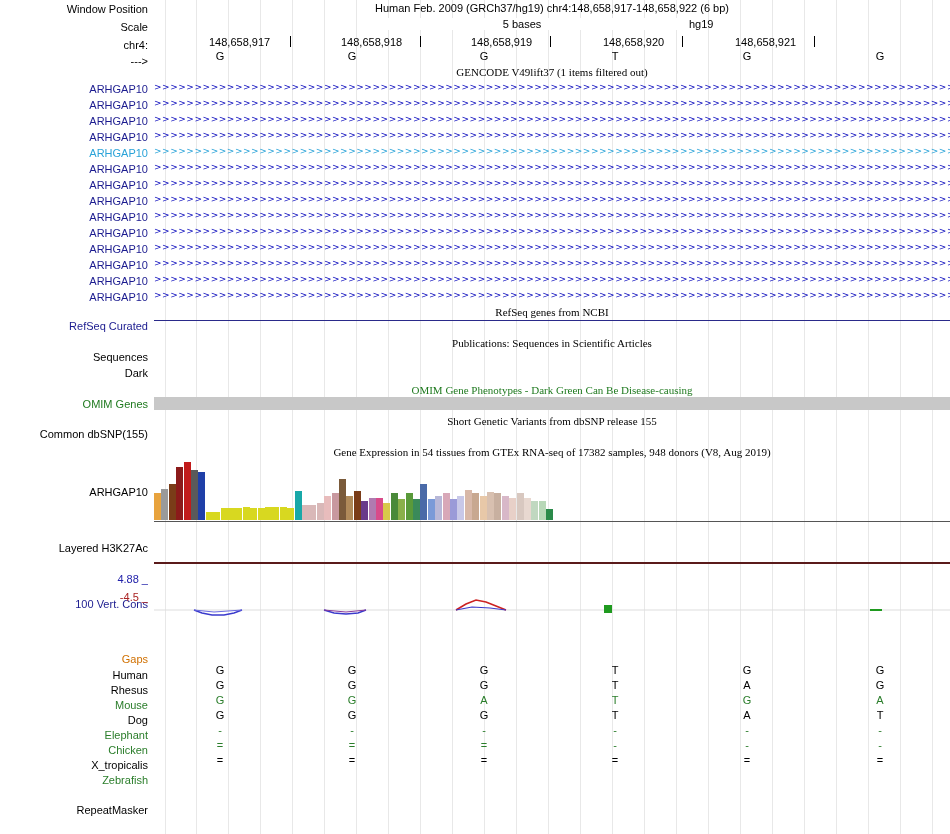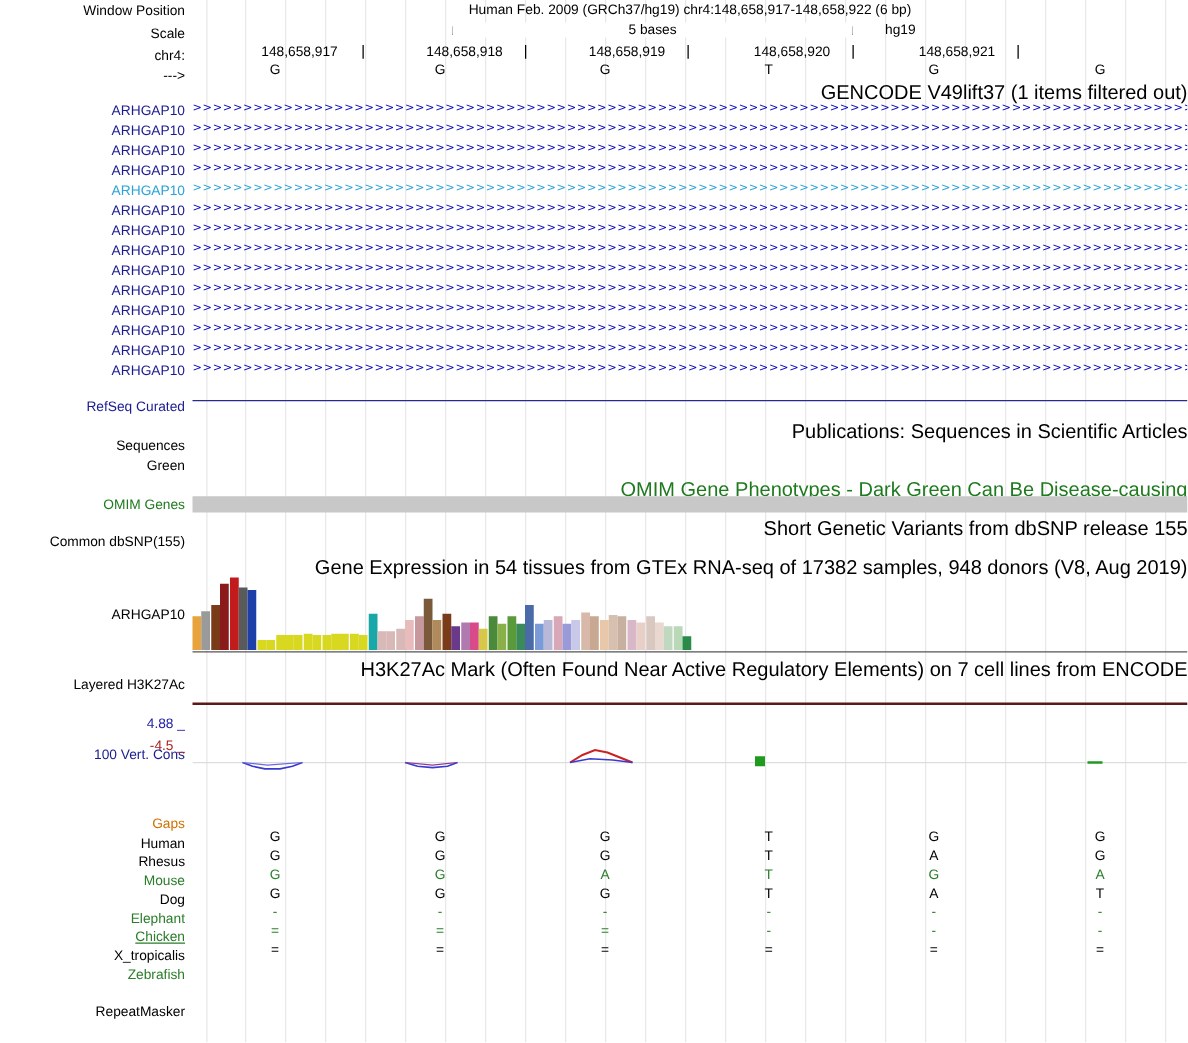--- a/index.html
+++ b/index.html
@@ -70,21 +70,21 @@
 
   
   .greybar { position: absolute; left: 0; width: 796px; background: #c8c8c8; }
 
   
   .gtex { position: absolute; }
   .gtex b { position: absolute; bottom: 0; width: 7px; display: block; }
 
   .basecol { position: absolute; font-size: 11px; line-height: 12px; text-align: center; width: 30px; }
 
-  .title { position: absolute; width: 796px; text-align: right; font-size: 16px; }
+  .title { position: absolute; width: 796px; text-align: center; font-size: 11px; font-family: Liberation Serif, serif; }
 </style>
 </head>
 <body>
 
 <div id="page">
 
   <div class="labelcol">
     <div class="lbl" style="top:3px;right:6px;text-align:center;">Window Position</div>
     <div class="lbl" style="top:21px;right:6px;">Scale</div>
     <div class="lbl" style="top:39px;right:6px;">chr4:</div>
@@ -100,36 +100,36 @@
     <div class="lbl genelabel" style="top:195px;right:6px;">ARHGAP10</div>
     <div class="lbl genelabel" style="top:211px;right:6px;">ARHGAP10</div>
     <div class="lbl genelabel" style="top:227px;right:6px;">ARHGAP10</div>
     <div class="lbl genelabel" style="top:243px;right:6px;">ARHGAP10</div>
     <div class="lbl genelabel" style="top:259px;right:6px;">ARHGAP10</div>
     <div class="lbl genelabel" style="top:275px;right:6px;">ARHGAP10</div>
     <div class="lbl genelabel" style="top:291px;right:6px;">ARHGAP10</div>
 
     <div class="lbl" style="top:320px;right:6px;color:#1b1b8f;">RefSeq Curated</div>
     <div class="lbl" style="top:351px;right:6px;">Sequences</div>
-    <div class="lbl" style="top:367px;right:6px;">Green</div>
+    <div class="lbl" style="top:367px;right:6px;">Dark</div>
     <div class="lbl" style="top:398px;right:6px;color:#1f7a1f;">OMIM Genes</div>
     <div class="lbl" style="top:428px;right:6px;">Common dbSNP(155)</div>
     <div class="lbl" style="top:486px;right:6px;">ARHGAP10</div>
     <div class="lbl" style="top:542px;right:6px;">Layered H3K27Ac</div>
     <div class="lbl" style="top:573px;right:6px;color:#2222aa;">4.88 _</div>
     <div class="lbl" style="top:598px;right:6px;color:#1b1b8f;">100 Vert. Cons</div>
     <div class="lbl" style="top:591px;right:6px;color:#aa2222;">-4.5 _</div>
     <div class="lbl" style="top:653px;right:6px;color:#d07000;">Gaps</div>
 
     <div class="lbl" style="top:669px;right:6px;">Human</div>
     <div class="lbl" style="top:684px;right:6px;">Rhesus</div>
     <div class="lbl" style="top:699px;right:6px;color:#2a7d2a;">Mouse</div>
     <div class="lbl" style="top:714px;right:6px;">Dog</div>
     <div class="lbl" style="top:729px;right:6px;color:#2a7d2a;">Elephant</div>
-    <div class="lbl" style="top:744px;right:6px;color:#2a7d2a;text-decoration:underline;">Chicken</div>
+    <div class="lbl" style="top:744px;right:6px;color:#2a7d2a;">Chicken</div>
     <div class="lbl" style="top:759px;right:6px;">X_tropicalis</div>
     <div class="lbl" style="top:774px;right:6px;color:#2a7d2a;">Zebrafish</div>
 
     <div class="lbl" style="top:804px;right:6px;">RepeatMasker</div>
   </div>
 
   <div class="trackarea">
 
     <div class="gridlines">
       <i style="left:11px"></i>
@@ -158,21 +158,21 @@
         <i style="left:746px"></i>
       <i style="left:778px"></i>
     </div>
 
     <div class="ctext" style="left:0;top:2px;width:796px;">Human Feb. 2009 (GRCh37/hg19)   chr4:148,658,917-148,658,922 (6 bp)</div>
 
     <div class="scalebar" style="left:208px;top:27px;width:320px;"></div>
     <div class="scaletick" style="left:208px;top:21px;"></div>
     <div class="scaletick" style="left:527px;top:21px;"></div>
     <div class="ctext" style="left:208px;top:18px;width:320px;background:#fff;">5 bases</div>
-    <div class="poslabel" style="left:535px;top:18px;margin-left:19px;">hg19</div>
+    <div class="poslabel" style="left:535px;top:18px;">hg19</div>
 
     <div class="poslabel" style="left:55px;top:36px;">148,658,917</div>
     <div class="postick" style="left:136px;top:36px;"></div>
     <div class="poslabel" style="left:187px;top:36px;">148,658,918</div>
     <div class="postick" style="left:266px;top:36px;"></div>
     <div class="poslabel" style="left:317px;top:36px;">148,658,919</div>
     <div class="postick" style="left:396px;top:36px;"></div>
     <div class="poslabel" style="left:449px;top:36px;">148,658,920</div>
     <div class="postick" style="left:528px;top:36px;"></div>
     <div class="poslabel" style="left:581px;top:36px;">148,658,921</div>
@@ -223,20 +223,21 @@
     <div class="generow" style="top:258px;">
         <div class="genearrows">&gt;&gt;&gt;&gt;&gt;&gt;&gt;&gt;&gt;&gt;&gt;&gt;&gt;&gt;&gt;&gt;&gt;&gt;&gt;&gt;&gt;&gt;&gt;&gt;&gt;&gt;&gt;&gt;&gt;&gt;&gt;&gt;&gt;&gt;&gt;&gt;&gt;&gt;&gt;&gt;&gt;&gt;&gt;&gt;&gt;&gt;&gt;&gt;&gt;&gt;&gt;&gt;&gt;&gt;&gt;&gt;&gt;&gt;&gt;&gt;&gt;&gt;&gt;&gt;&gt;&gt;&gt;&gt;&gt;&gt;&gt;&gt;&gt;&gt;&gt;&gt;&gt;&gt;&gt;&gt;&gt;&gt;&gt;&gt;&gt;&gt;&gt;&gt;&gt;&gt;&gt;&gt;&gt;&gt;&gt;&gt;&gt;&gt;&gt;&gt;&gt;&gt;&gt;&gt;&gt;&gt;&gt;&gt;&gt;&gt;&gt;&gt;&gt;&gt;&gt;&gt;&gt;&gt;&gt;&gt;&gt;&gt;&gt;&gt;&gt;&gt;&gt;&gt;&gt;&gt;&gt;&gt;&gt;&gt;&gt;&gt;&gt;&gt;&gt;&gt;&gt;&gt;</div>
       </div>
     <div class="generow" style="top:274px;">
         <div class="genearrows">&gt;&gt;&gt;&gt;&gt;&gt;&gt;&gt;&gt;&gt;&gt;&gt;&gt;&gt;&gt;&gt;&gt;&gt;&gt;&gt;&gt;&gt;&gt;&gt;&gt;&gt;&gt;&gt;&gt;&gt;&gt;&gt;&gt;&gt;&gt;&gt;&gt;&gt;&gt;&gt;&gt;&gt;&gt;&gt;&gt;&gt;&gt;&gt;&gt;&gt;&gt;&gt;&gt;&gt;&gt;&gt;&gt;&gt;&gt;&gt;&gt;&gt;&gt;&gt;&gt;&gt;&gt;&gt;&gt;&gt;&gt;&gt;&gt;&gt;&gt;&gt;&gt;&gt;&gt;&gt;&gt;&gt;&gt;&gt;&gt;&gt;&gt;&gt;&gt;&gt;&gt;&gt;&gt;&gt;&gt;&gt;&gt;&gt;&gt;&gt;&gt;&gt;&gt;&gt;&gt;&gt;&gt;&gt;&gt;&gt;&gt;&gt;&gt;&gt;&gt;&gt;&gt;&gt;&gt;&gt;&gt;&gt;&gt;&gt;&gt;&gt;&gt;&gt;&gt;&gt;&gt;&gt;&gt;&gt;&gt;&gt;&gt;&gt;&gt;&gt;&gt;&gt;</div>
       </div>
     <div class="generow" style="top:290px;">
         <div class="genearrows">&gt;&gt;&gt;&gt;&gt;&gt;&gt;&gt;&gt;&gt;&gt;&gt;&gt;&gt;&gt;&gt;&gt;&gt;&gt;&gt;&gt;&gt;&gt;&gt;&gt;&gt;&gt;&gt;&gt;&gt;&gt;&gt;&gt;&gt;&gt;&gt;&gt;&gt;&gt;&gt;&gt;&gt;&gt;&gt;&gt;&gt;&gt;&gt;&gt;&gt;&gt;&gt;&gt;&gt;&gt;&gt;&gt;&gt;&gt;&gt;&gt;&gt;&gt;&gt;&gt;&gt;&gt;&gt;&gt;&gt;&gt;&gt;&gt;&gt;&gt;&gt;&gt;&gt;&gt;&gt;&gt;&gt;&gt;&gt;&gt;&gt;&gt;&gt;&gt;&gt;&gt;&gt;&gt;&gt;&gt;&gt;&gt;&gt;&gt;&gt;&gt;&gt;&gt;&gt;&gt;&gt;&gt;&gt;&gt;&gt;&gt;&gt;&gt;&gt;&gt;&gt;&gt;&gt;&gt;&gt;&gt;&gt;&gt;&gt;&gt;&gt;&gt;&gt;&gt;&gt;&gt;&gt;&gt;&gt;&gt;&gt;&gt;&gt;&gt;&gt;&gt;&gt;</div>
       </div>
 
+    <div class="title" style="top:306px;">RefSeq genes from NCBI</div>
     <div class="hline" style="top:320px;background:#2a2a8a;"></div>
 
     <div class="title" style="top:337px;">Publications: Sequences in Scientific Articles</div>
 
     <div class="title" style="top:384px;color:#1f7a1f;">OMIM Gene Phenotypes - Dark Green Can Be Disease-causing</div>
     <div class="greybar" style="top:397px;height:13px;"></div>
 
     <div class="title" style="top:415px;">Short Genetic Variants from dbSNP release 155</div>
 
     <div class="title" style="top:446px;">Gene Expression in 54 tissues from GTEx RNA-seq of 17382 samples, 948 donors (V8, Aug 2019)</div>
@@ -291,21 +292,20 @@
         <b style="left: 347.8px; height: 24px; background: rgb(216, 184, 200);"></b>
         <b style="left: 355.2px; height: 22px; background: rgb(232, 208, 200);"></b>
         <b style="left: 362.6px; height: 27px; background: rgb(216, 200, 192);"></b>
         <b style="left: 370px; height: 22px; background: rgb(232, 216, 208);"></b>
         <b style="left: 377.4px; height: 19px; background: rgb(192, 216, 192);"></b>
         <b style="left: 384.8px; height: 19px; background: rgb(184, 216, 184);"></b>
         <b style="left: 392.2px; height: 11px; background: rgb(42, 138, 74);"></b>
       </div>
     <div class="hline" style="top:521px;background:#555;"></div>
 
-    <div class="title" style="top:528px;">H3K27Ac Mark (Often Found Near Active Regulatory Elements) on 7 cell lines from ENCODE</div>
     <div class="hline" style="top:562px;height:2px;background:#5a1a1a;"></div>
 
     <svg style="position:absolute;left:0;top:588px;width:796px;height:48px;">
       <line x1="0" y1="22" x2="796" y2="22" stroke="#dddddd" stroke-width="1"></line>
       <path d="M40,22 L48,25 L58,27 L70,27 L80,25 L88,22" fill="none" stroke="#3a3acc" stroke-width="1.4"></path>
       <path d="M40,22 L60,24 L88,22" fill="none" stroke="#6a6ae0" stroke-width="1"></path>
       <path d="M170,22 L180,25 L192,26 L204,25 L212,22" fill="none" stroke="#3a3acc" stroke-width="1.4"></path>
       <path d="M170,22 L192,24 L212,22" fill="none" stroke="#8a3a9a" stroke-width="1"></path>
       <path d="M302,22 L312,16 L322,12 L332,14 L342,18 L352,22" fill="none" stroke="#cc2222" stroke-width="1.6"></path>
       <path d="M302,22 L318,19 L336,20 L352,22" fill="none" stroke="#3a3acc" stroke-width="1.2"></path>

